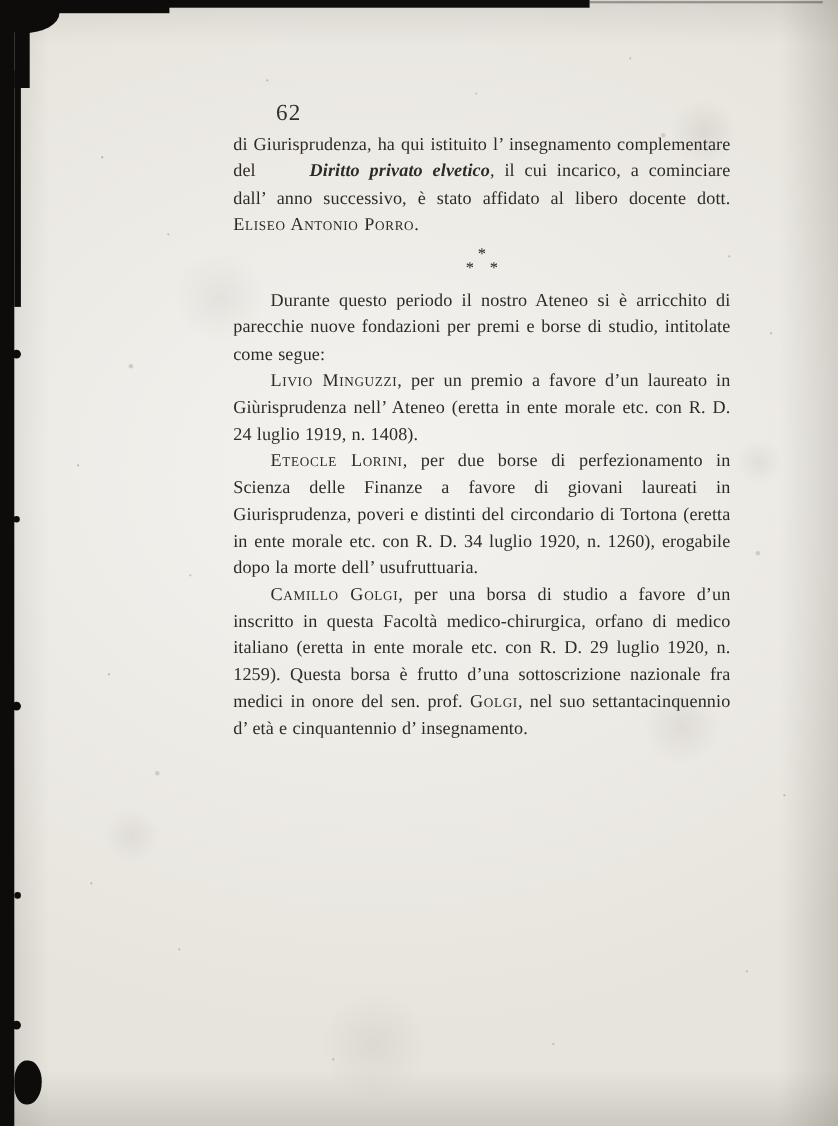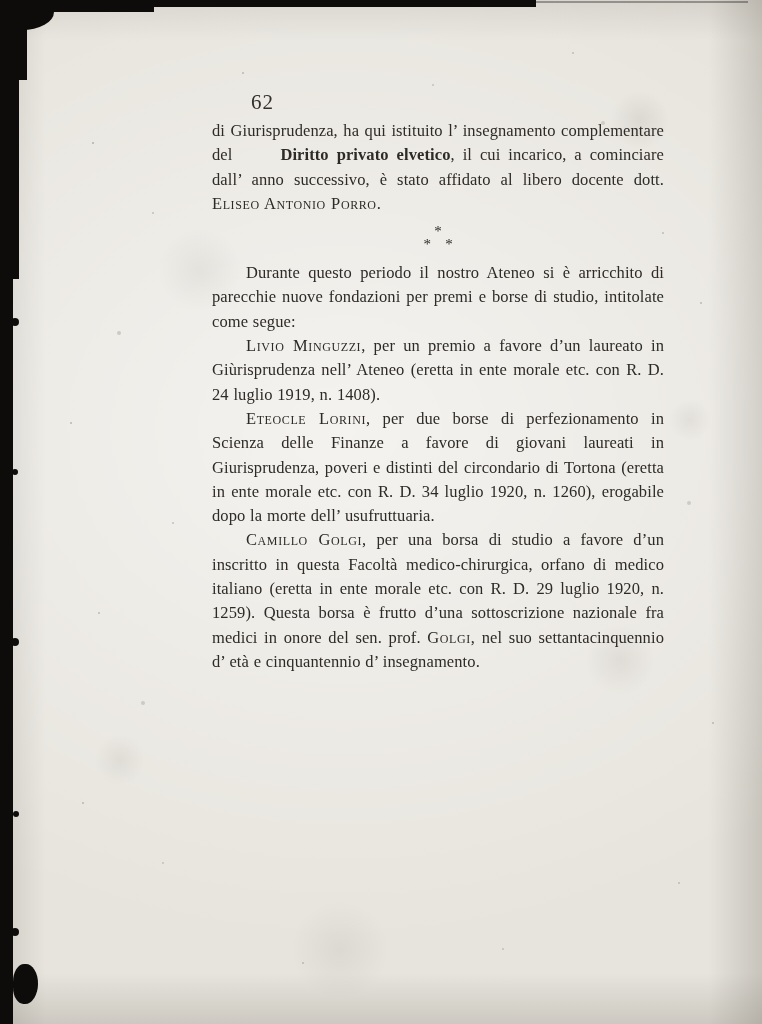--- a/index.html
+++ b/index.html
@@ -74,21 +74,21 @@
     font-size:21px;color:#32302c;letter-spacing:1px;margin-left:32px;
   }
   .page-body{
     position:absolute;left:212px;top:119px;width:452px;
     font-size:16.5px;line-height:24.3px;color:#2e2b27;
     text-align:justify;word-spacing:0.5px;letter-spacing:0.1px;
   }
   .para{margin:0;padding:0;text-indent:0;}
   .para.indent{text-indent:34px;}
   .smallcaps{font-variant:small-caps;letter-spacing:0.6px;}
-  .italic{font-weight:bold;margin-left:40px;}
+  .italic{font-style:italic;font-weight:bold;margin-left:40px;}
   .separator{
     text-align:center;margin:9px 0 10px 0;
     font-size:15px;line-height:13px;color:#2e2b27;
   }
   .separator .sep-line{letter-spacing:5px;text-indent:5px;}
 </style>
 </head>
 <body>
 
 <div class="page">

